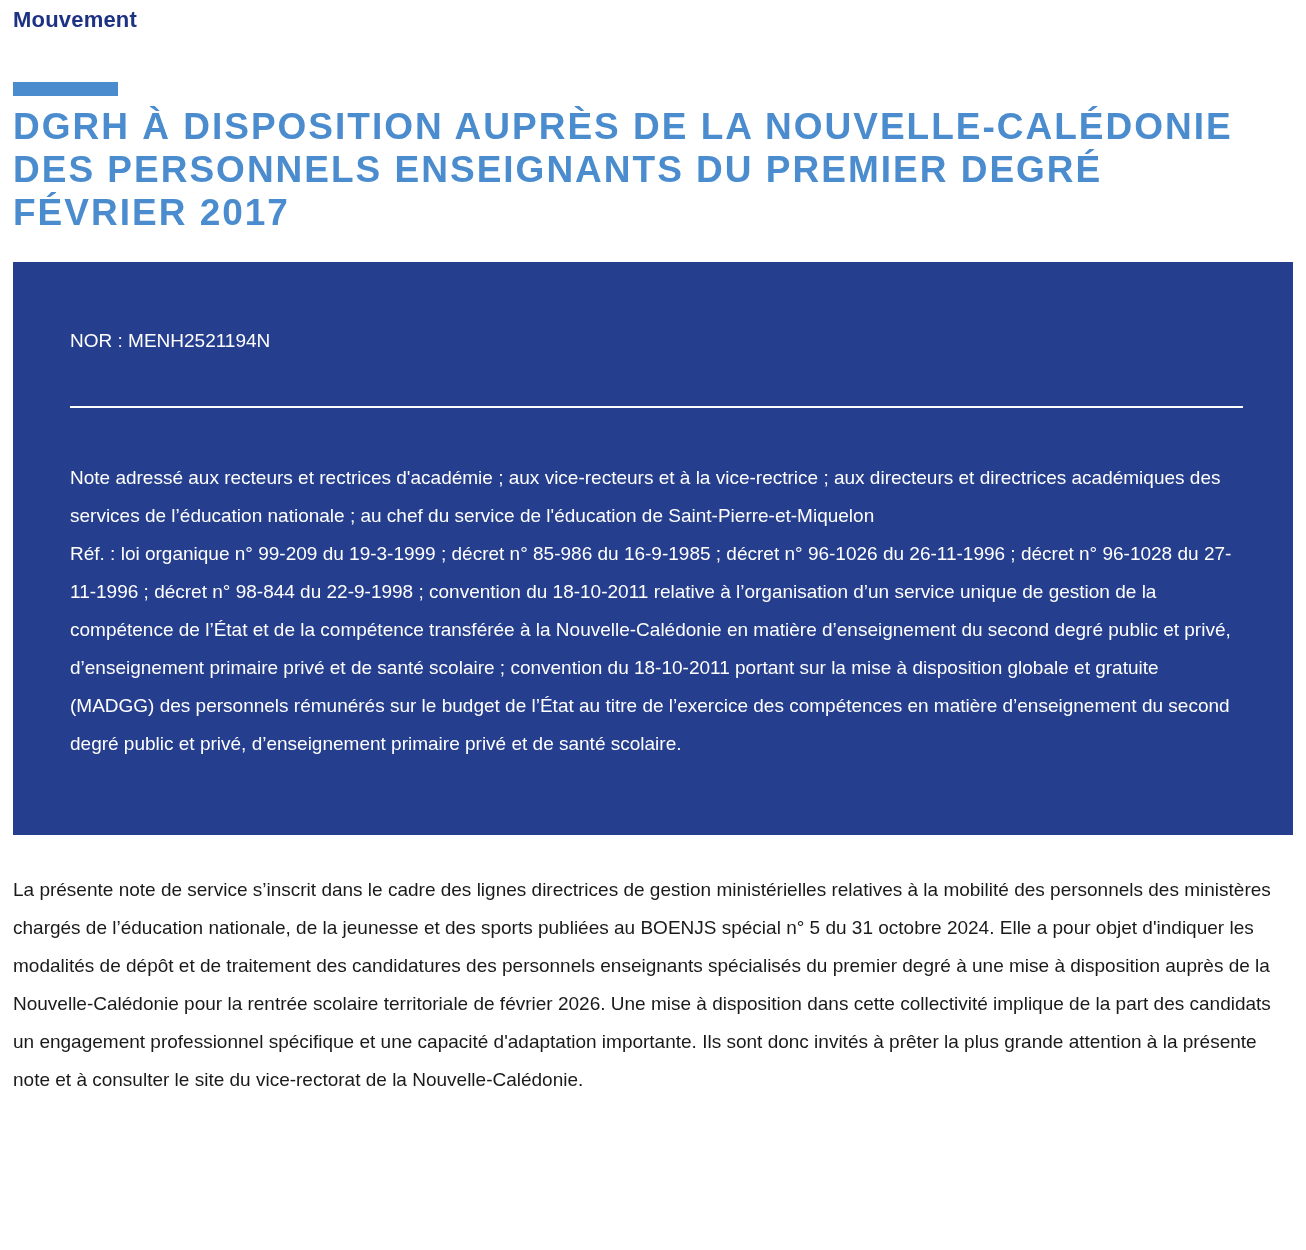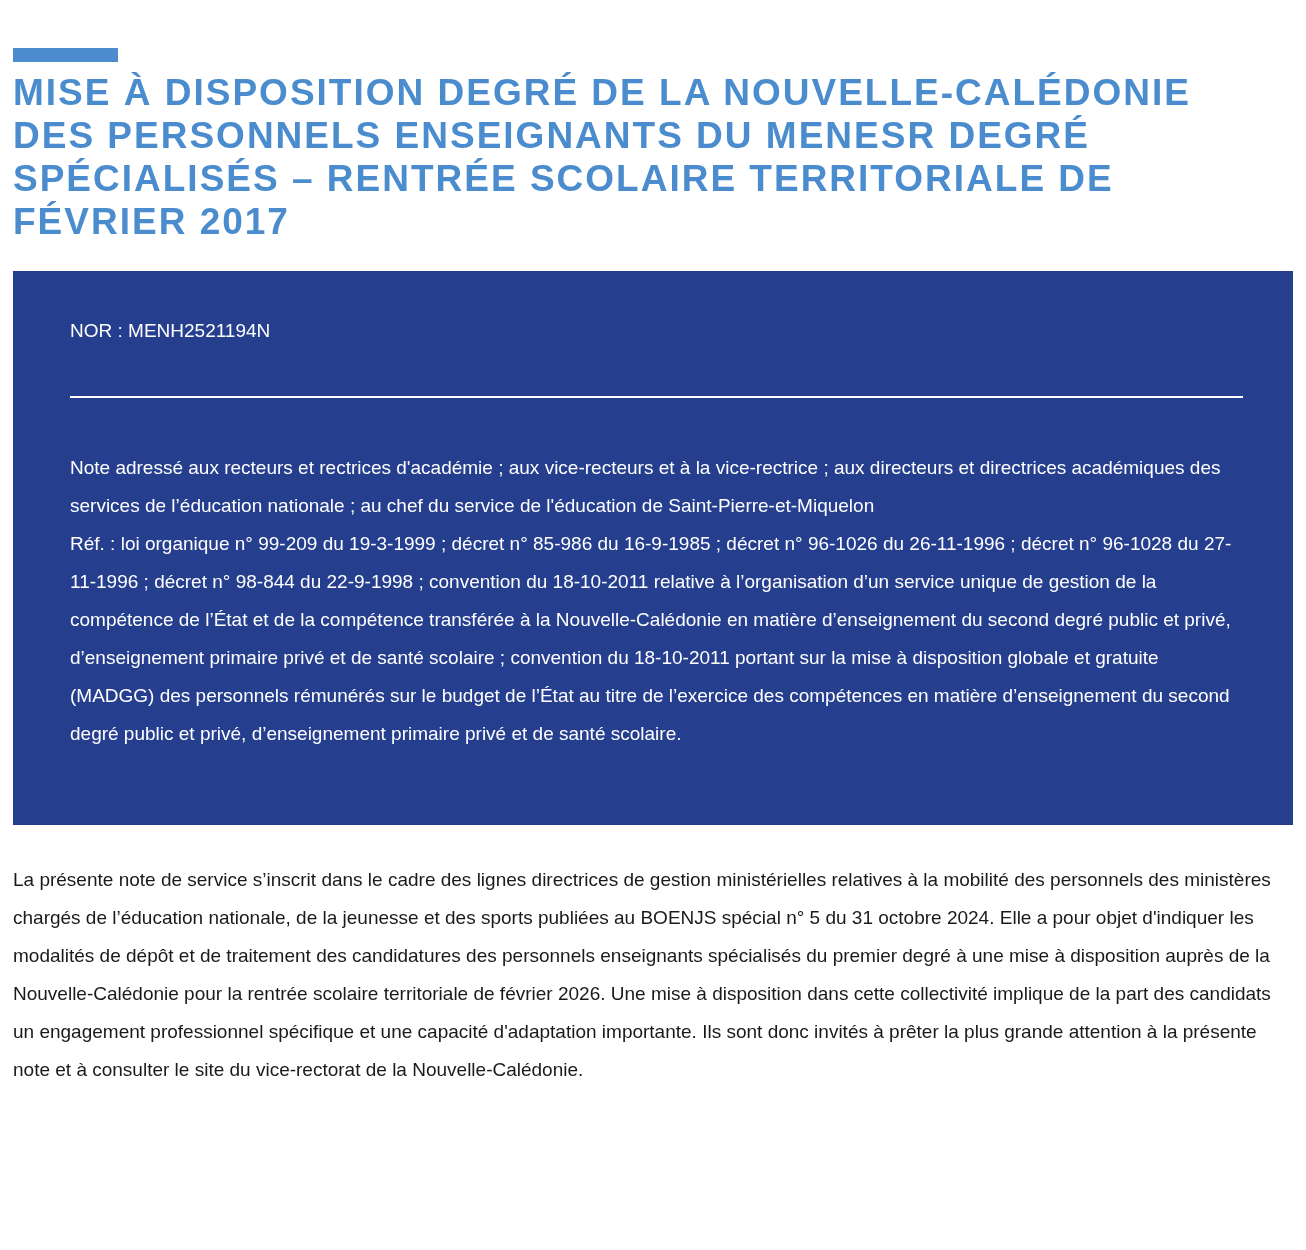--- a/index.html
+++ b/index.html
@@ -35,21 +35,21 @@
     line-height: 43px;
     font-weight: 700;
     letter-spacing: 2px;
   }
   .title-line { display: block; white-space: nowrap; }
 
   .notice-box {
     margin-top: 28px;
     background: var(--notice-box-navy, #253e8e);
     color: #ffffff;
-    padding: 41px 50px 72px 57px;
+    padding: 60px 50px 72px 57px;
     font-size: 19px;
     line-height: 38px;
     font-weight: 400;
   }
   .notice-box p { margin: 0; }
   .notice-box hr {
     border: none;
     border-top: 2px solid #ffffff;
     margin: 46px 0 51px 0;
   }
@@ -59,27 +59,27 @@
     font-size: 19px;
     line-height: 38px;
     color: var(--body-text, #1a1a1a);
   }
 </style>
 </head>
 <body>
 
 <div class="page">
 
+  <h1 class="category">Mouvement</h1>
 
   <div class="accent-bar"></div>
 
   <h2 class="title">
-    <span class="title-line">MISE À DISPOSITION DEGRÉ DE LA NOUVELLE-CALÉDONIE</span>
-    <span class="title-line">DES PERSONNELS ENSEIGNANTS DU MENESR DEGRÉ</span>
-    <span class="title-line">SPÉCIALISÉS – RENTRÉE SCOLAIRE TERRITORIALE DE</span>
+    <span class="title-line">DGRH À DISPOSITION AUPRÈS DE LA NOUVELLE-CALÉDONIE</span>
+    <span class="title-line">DES PERSONNELS ENSEIGNANTS DU PREMIER DEGRÉ</span>
     <span class="title-line">FÉVRIER 2017</span>
   </h2>
 
   <section class="notice-box">
     <p>NOR : MENH2521194N</p>
 
     <hr>
 
     <p>Note adressé aux recteurs et rectrices d'académie ; aux vice-recteurs et à la vice-rectrice ; aux directeurs et directrices académiques des services de l’éducation nationale ; au chef du service de l'éducation de Saint-Pierre-et-Miquelon</p>
     <p>Réf. : loi organique n° 99-209 du 19-3-1999 ; décret n° 85-986 du 16-9-1985 ; décret n° 96-1026 du 26-11-1996 ; décret n° 96-1028 du 27-11-1996 ; décret n° 98-844 du 22-9-1998 ; convention du 18-10-2011 relative à l’organisation d’un service unique de gestion de la compétence de l’État et de la compétence transférée à la Nouvelle-Calédonie en matière d’enseignement du second degré public et privé, d’enseignement primaire privé et de santé scolaire ; convention du 18-10-2011 portant sur la mise à disposition globale et gratuite (MADGG) des personnels rémunérés sur le budget de l’État au titre de l’exercice des compétences en matière d’enseignement du second degré public et privé, d’enseignement primaire privé et de santé scolaire.</p>

